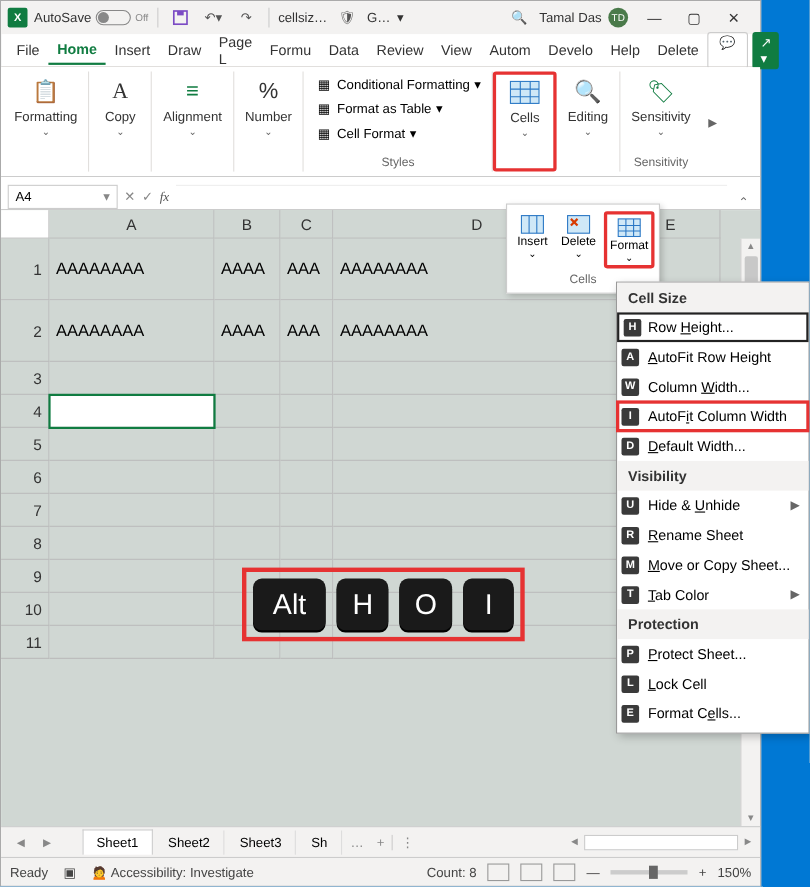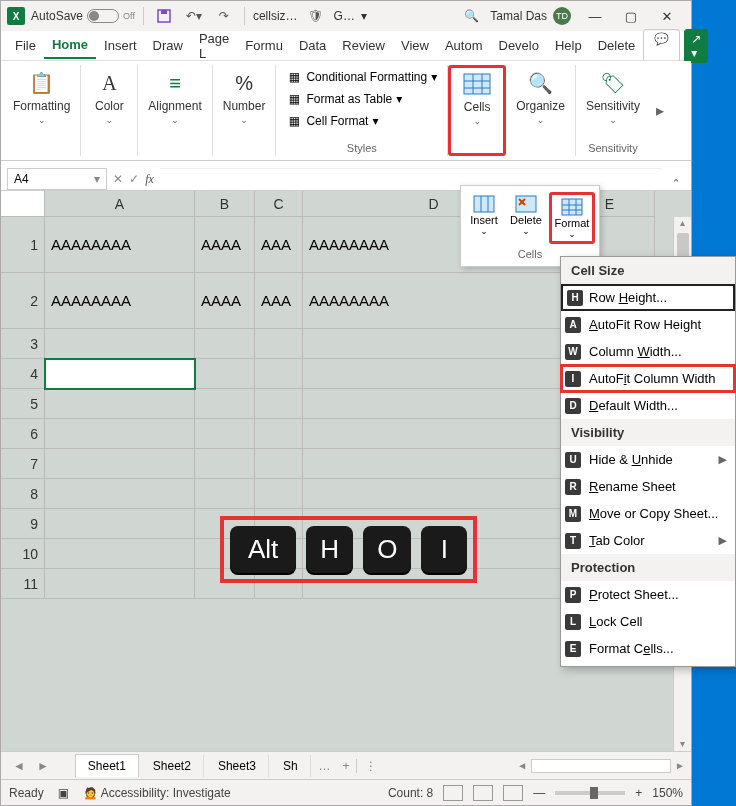--- a/index.html
+++ b/index.html
@@ -154,21 +154,21 @@
       <div class="ribbon-big-btn">
         <span class="icon">📋</span>
         <span>Formatting</span>
         <span class="caret">⌄</span>
       </div>
       <div class="group-label"></div>
     </div>
     <div class="ribbon-group">
       <div class="ribbon-big-btn">
         <span class="icon" style="font-family:serif;color:#333">A</span>
-        <span>Color</span>
+        <span>Copy</span>
         <span class="caret">⌄</span>
       </div>
       <div class="group-label"></div>
     </div>
     <div class="ribbon-group">
       <div class="ribbon-big-btn">
         <span class="icon">≡</span>
         <span>Alignment</span>
         <span class="caret">⌄</span>
       </div>
@@ -202,21 +202,21 @@
             </svg>
           </span>
         <span>Cells</span>
         <span class="caret">⌄</span>
       </div>
       <div class="group-label"></div>
     </div>
     <div class="ribbon-group">
       <div class="ribbon-big-btn">
         <span class="icon" style="color:#555">🔍</span>
-        <span>Organize</span>
+        <span>Editing</span>
         <span class="caret">⌄</span>
       </div>
       <div class="group-label"></div>
     </div>
     <div class="ribbon-group" style="border-right:none">
       <div class="ribbon-big-btn">
         <span class="icon">🏷</span>
         <span>Sensitivity</span>
         <span class="caret">⌄</span>
       </div>

